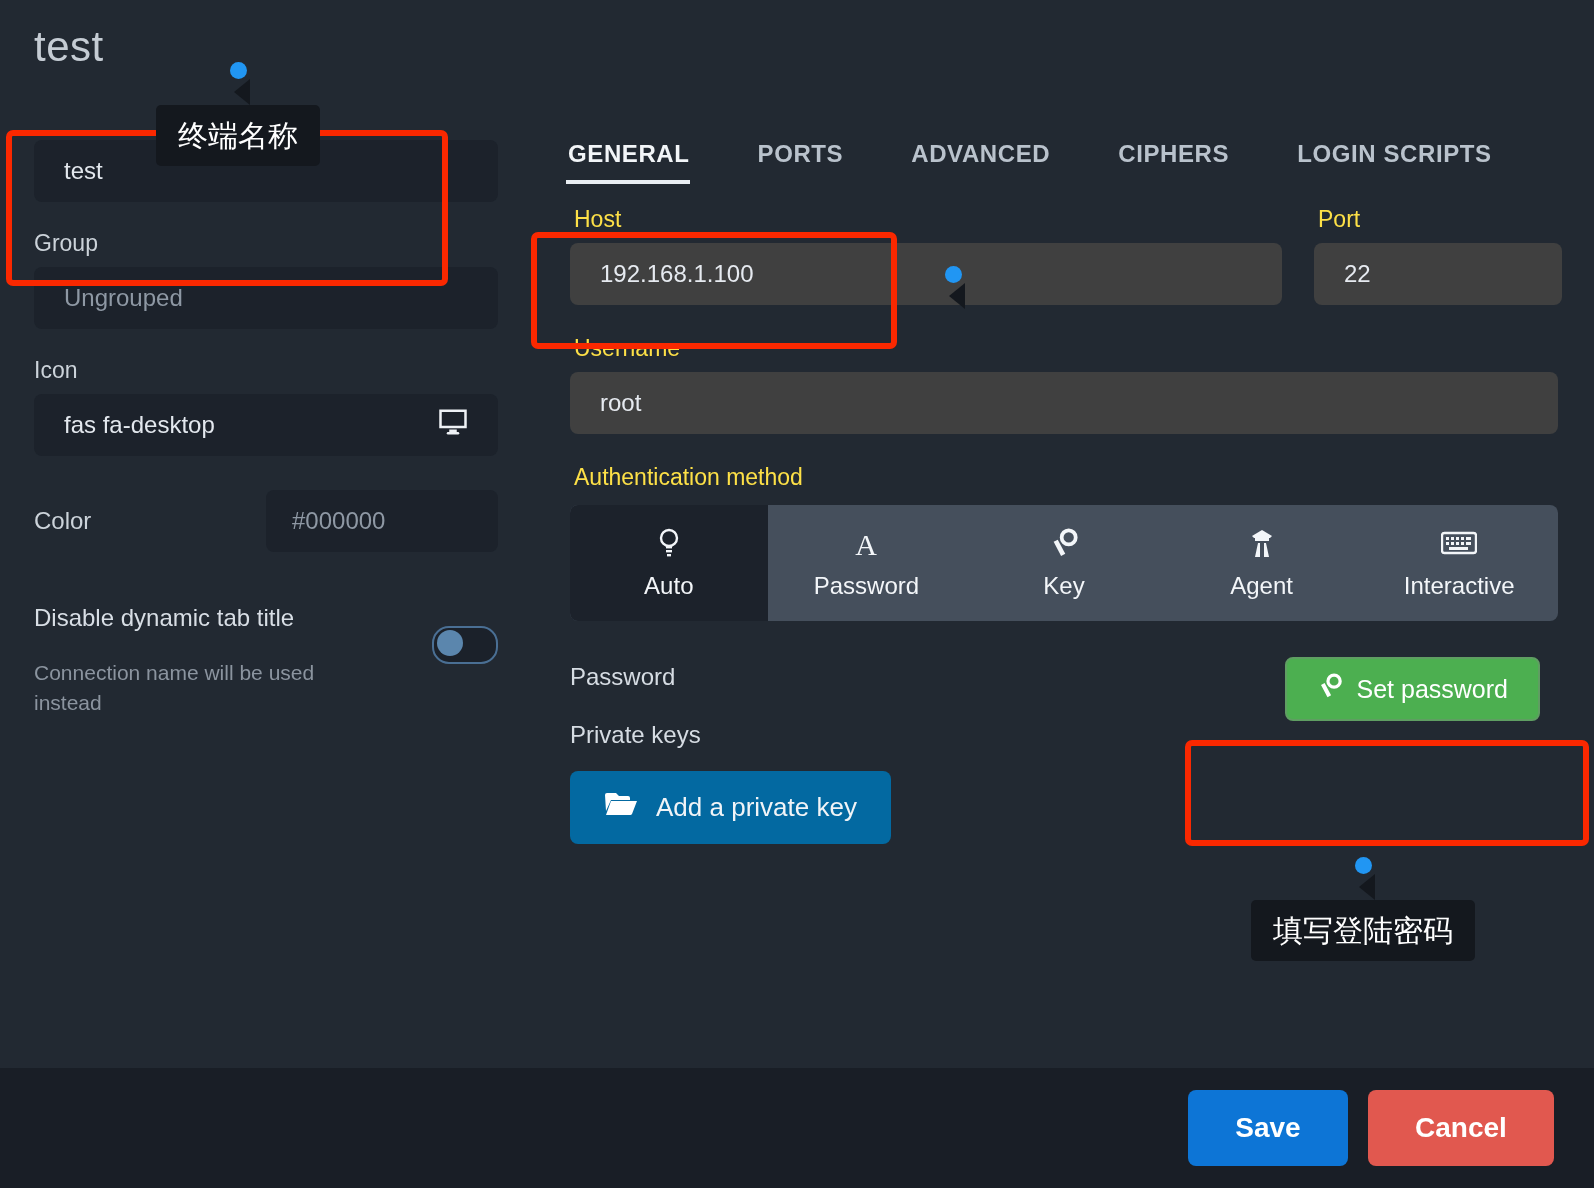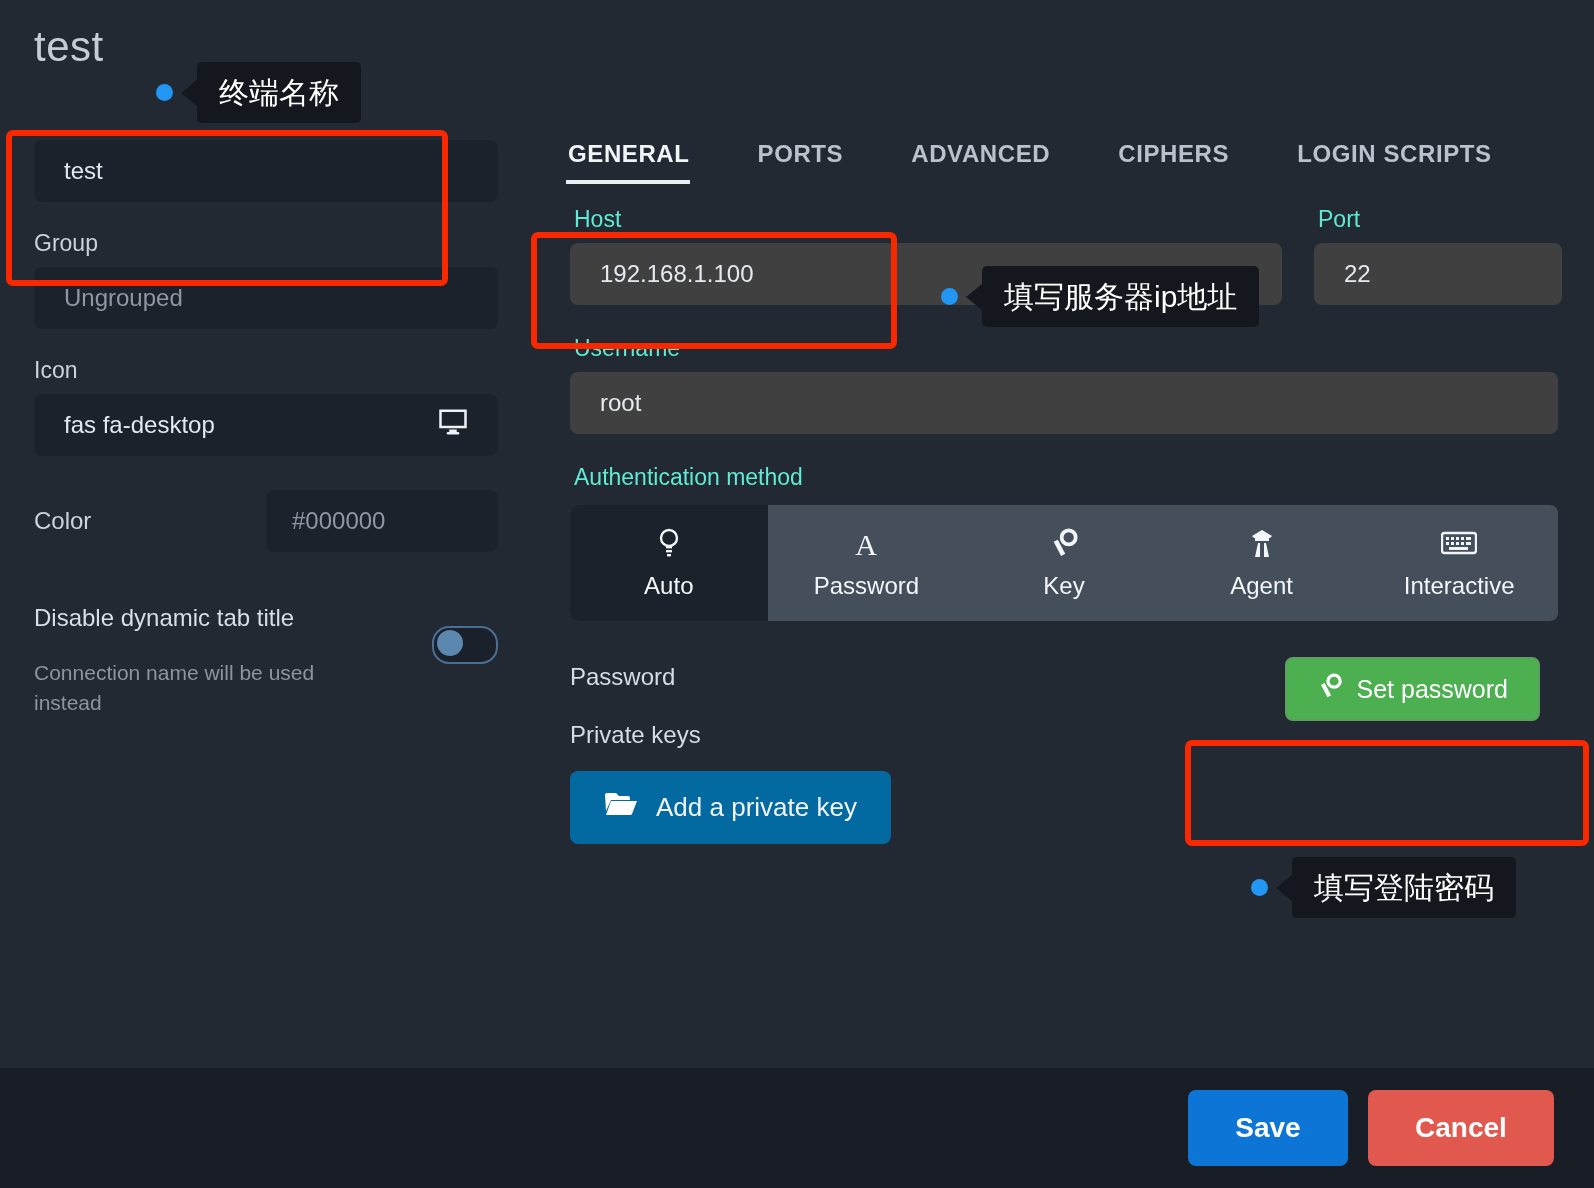--- a/index.html
+++ b/index.html
@@ -150,21 +150,21 @@
     content: "";
     position: absolute;
     left: 0; right: 26px; bottom: 0;
     height: 4px;
     background: #e9eef3;
   }
 
   .r-field { margin-top: 22px; position: relative; }
   .r-label {
     font-size: 23px;
-    color: #5eead4;
+    color: #fde047;
     margin: 0 0 10px 4px;
   }
   .r-box {
     background: #404040;
     border-radius: 8px;
     height: 62px;
     display: flex;
     align-items: center;
     padding: 0 30px;
     box-sizing: border-box;
@@ -277,20 +277,21 @@
     border-radius: 7px;
     box-sizing: border-box;
     pointer-events: none;
     z-index: 30;
   }
   .callout {
     position: absolute;
     z-index: 40;
     display: flex;
     align-items: center;
+    flex-direction: column;
   }
   .callout .dot {
     width: 17px; height: 17px;
     border-radius: 50%;
     background: #2196f3;
     flex: none;
   }
   .callout .tail {
     width: 0; height: 0;
     border-top: 13px solid transparent;
@@ -501,21 +502,20 @@
 
   <div class="callout" style="left:156px; top:62px;">
     <span class="dot"></span>
     <span class="tail"></span>
     <span class="bubble">终端名称</span>
   </div>
 
   <div class="callout" style="left:941px; top:266px;">
     <span class="dot"></span>
     <span class="tail"></span>
-    <span class="bubble">填写服务器ip地址</span>
   </div>
 
   <div class="callout" style="left:1251px; top:857px;">
     <span class="dot"></span>
     <span class="tail"></span>
     <span class="bubble">填写登陆密码</span>
   </div>
 
 </div>
 

